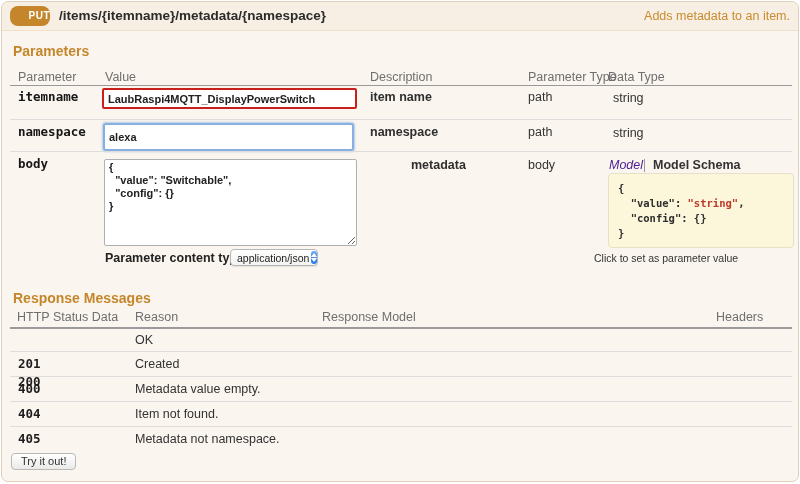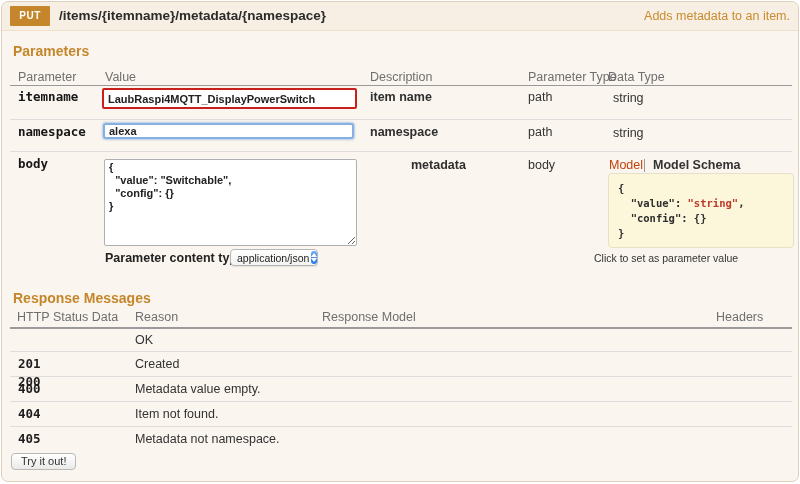--- a/index.html
+++ b/index.html
@@ -3,22 +3,22 @@
 <meta charset="utf-8">
 <style>
   html,body{margin:0;padding:0;background:#ffffff;}
   body{width:800px;height:484px;position:relative;font-family:"Liberation Sans",sans-serif;
        -webkit-font-smoothing:antialiased;}
   .card{position:absolute;left:1px;top:1px;width:796px;height:479px;
         border:1px solid #ddd0bd;border-radius:7px;background:#faf5ee;overflow:hidden;}
   .strip{position:absolute;left:0;top:0;width:100%;height:28px;background:#f7efe4;
          border-bottom:1px solid #f0e0ca;}
   .method{position:absolute;left:8px;top:4px;width:40px;height:20px;background:#c5862b;
-          border-radius:1px;color:#fff;font-size:10px;font-weight:bold;letter-spacing:.5px;
-          text-align:center;line-height:20px;cursor:pointer;}
+          border-radius:8px;color:#fff;font-size:10px;font-weight:bold;letter-spacing:.5px;
+          text-align:right;line-height:20px;cursor:pointer;}
   .path{position:absolute;left:57px;top:0;line-height:28px;font-size:13.5px;font-weight:bold;
         color:#2b2b2b;text-decoration:none;cursor:pointer;}
   .summary{position:absolute;right:8px;top:0;line-height:28px;font-size:12.5px;color:#c98b2e;
            text-decoration:none;cursor:pointer;}
   .abs{position:absolute;}
   .h4{font-size:14px;font-weight:600;color:#c5862b;}
   .colhead{font-size:12.5px;color:#6f6f6f;}
   .hline{height:0;border-top:1px solid #999;}
   .hline2{height:0;border-top:2px solid #9a9a9a;}
   .rsep{height:0;border-top:1px solid #ddd;}
@@ -37,21 +37,21 @@
           border:1px solid #b6b6b6;border-radius:4px;cursor:pointer;
           box-shadow:0 1px 1px rgba(0,0,0,.08);}
   .select-label{flex:1;text-align:center;font-size:10.5px;color:#222;padding:0 2px 0 6px;}
   .stepper{width:13px;height:13px;margin-right:1px;border-radius:3px;
            background:linear-gradient(#6aa9f4,#2276e6);display:flex;flex-direction:column;
            align-items:center;justify-content:center;}
   .tri-up{width:0;height:0;border-left:3px solid transparent;border-right:3px solid transparent;
           border-bottom:4px solid #fff;margin-bottom:1px;}
   .tri-dn{width:0;height:0;border-left:3px solid transparent;border-right:3px solid transparent;
           border-top:4px solid #fff;}
-  .tab-off{font-size:12.5px;color:#c2410c;cursor:pointer;}
+  .tab-off{font-size:12.5px;color:#4c1d95;cursor:pointer;font-style:italic;}
   .tab-on{font-size:12.5px;color:#333;font-weight:600;cursor:pointer;}
   .vdiv{width:1px;height:13px;background:#9a9a9a;}
   .schema-box{box-sizing:border-box;background:#fcf6db;border:1px solid #e5e0c6;border-radius:4px;
               padding:7px 9px;cursor:pointer;}
   .sl{white-space:pre;font-family:"DejaVu Sans Mono",monospace;font-size:10.5px;font-weight:600;
       color:#2f2f2f;line-height:15px;}
   .sl .str{color:#c0392b;}
   .hint{font-size:10.5px;color:#333;}
   .code{font-family:"DejaVu Sans Mono",monospace;font-size:12.5px;font-weight:600;color:#1d1d1d;}
   .reason{font-size:12.5px;color:#333;}
@@ -80,21 +80,21 @@
   <div class="abs hline" style="left:8px;top:83px;width:782px;"></div>
 
   <div class="abs pname" style="left:16px;top:87px;">itemname</div>
   <input class="abs txtin in-error" style="left: 100px; top: 86px; width: 255px; height: 21px;" value="LaubRaspi4MQTT_DisplayPowerSwitch">
   <div class="abs desc" style="left:368px;top:88px;">item name</div>
   <div class="abs ptype" style="left:526px;top:88px;">path</div>
   <div class="abs ptype" style="left:611px;top:89px;">string</div>
   <div class="abs rsep" style="left:8px;top:117px;width:782px;"></div>
 
   <div class="abs pname" style="left:16px;top:122px;">namespace</div>
-  <input class="abs txtin in-focus" style="left: 101px; top: 121px; width: 251px; height: 16px;" value="alexa">
+  <input class="abs txtin in-focus" style="left: 101px; top: 121px; width: 251px; height: 28px;" value="alexa">
   <div class="abs desc" style="left:368px;top:123px;">namespace</div>
   <div class="abs ptype" style="left:526px;top:123px;">path</div>
   <div class="abs ptype" style="left:611px;top:124px;">string</div>
   <div class="abs rsep" style="left:8px;top:149px;width:782px;"></div>
 
   <div class="abs pname" style="left:16px;top:154px;">body</div>
   <textarea class="body-ta" style="left: 102px; top: 157px; width: 253px; height: 87px;" spellcheck="false">{
   "value": "Switchable",
   "config": {}
 }</textarea>

